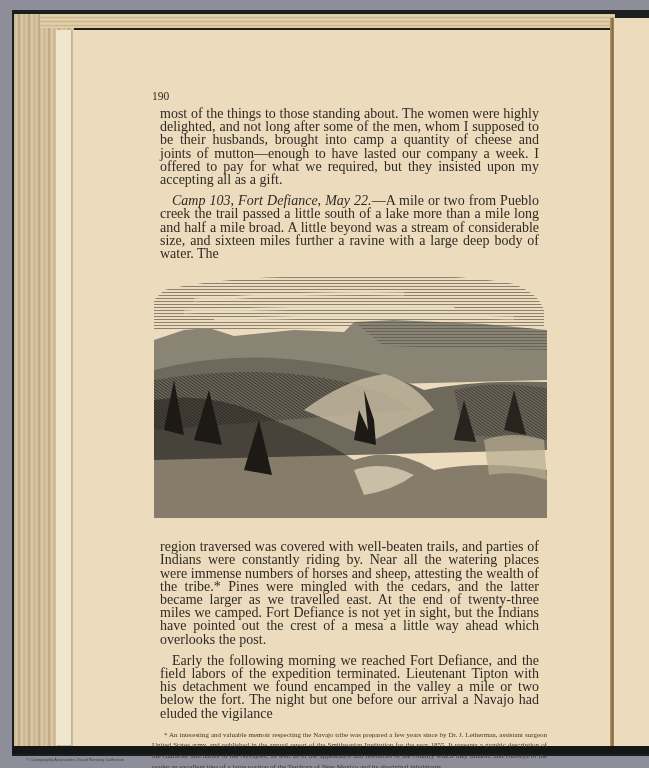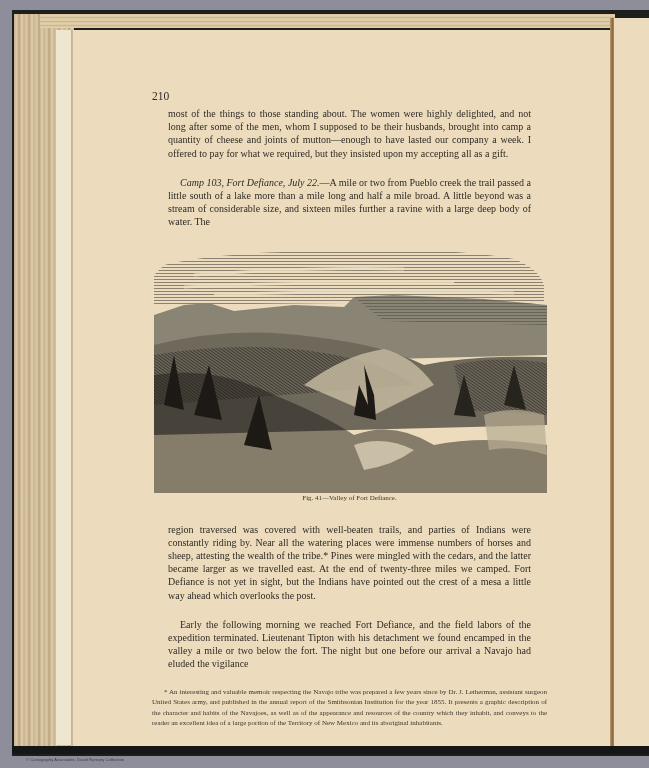--- a/index.html
+++ b/index.html
@@ -54,22 +54,22 @@
     }
     .running-head {
       display: flex; align-items: baseline; height: 16px;
       font-size: 11px;
     }
     .page-number { width: 60px; font-size: 11.5px; }
     .head-title {
       font-size: 7.6px; letter-spacing: 0.5px; text-transform: uppercase;
     }
     .body-text {
-      font-size: 10px; line-height: 13.2px; text-align: justify;
-      margin: 16px;
+      font-size: 14px; line-height: 13.2px; text-align: justify;
+      margin: 8px;
     }
     .body-text.p1 { margin-top: 1px; }
     .para-indent { text-indent: 12px; }
     .italic { font-style: italic; }
     .figure {
       position: relative; margin: 10px 0 0 0px; width: 395px; height: 262px;
     }
     .engraving {
       position: absolute; left: 2px; top: 0; width: 393px; height: 248px;
     }
@@ -94,25 +94,25 @@
 <div class="page-edge-top"></div>
 <div class="main-page"></div>
 <div class="flyleaf"></div>
 <div class="gutter"></div>
 <div class="facing-page"></div>
 <div class="bottom-shadow"></div>
 <div class="copyright">© Cartography Associates, David Rumsey Collection</div>
 
 <div class="content">
   <div class="running-head">
-    <span class="page-number">210</span>
+    <span class="page-number">190</span>
   </div>
 
   <p class="body-text p1">most of the things to those standing about.   The women were highly delighted, and not long after some of the men, whom I supposed to be their husbands, brought into camp a quantity of cheese and joints of mutton—enough to have lasted our company a week.   I offered to pay for what we required, but they insisted upon my accepting all as a gift.</p>
-  <p class="body-text para-indent"><span class="italic">Camp 103, Fort Defiance, July 22.</span><span>—A mile or two from Pueblo creek the trail passed a little south of a lake more than a mile long and half a mile broad.   A little beyond was a stream of considerable size, and sixteen miles further a ravine with a large deep body of water.   The</span></p>
+  <p class="body-text para-indent"><span class="italic">Camp 103, Fort Defiance, May 22.</span><span>—A mile or two from Pueblo creek the trail passed a little south of a lake more than a mile long and half a mile broad.   A little beyond was a stream of considerable size, and sixteen miles further a ravine with a large deep body of water.   The</span></p>
 
   <div class="figure">
     <svg class="engraving" viewBox="0 0 393 248" preserveAspectRatio="none">
       <defs>
         <pattern id="hatch" width="3" height="3" patternUnits="userSpaceOnUse">
           <path d="M0 1.5 H3" stroke="#5b564c" stroke-width="0.8"></path>
         </pattern>
         <pattern id="hatch2" width="2.4" height="2.4" patternUnits="userSpaceOnUse" patternTransform="rotate(35)">
           <path d="M0 1.2 H2.4" stroke="#2f2b25" stroke-width="1"></path>
         </pattern>
@@ -133,21 +133,20 @@
       <path d="M300 120 Q340 110 393 118 L393 170 L310 165 Z" fill="url(#hatch2)" opacity="0.7"></path>
 
       <path d="M0 130 Q60 120 120 150 Q170 170 200 190 Q240 175 280 200 Q330 190 393 200 L393 248 L0 248 Z" fill="url(#hatch3)"></path>
       <path d="M200 200 Q230 190 260 205 Q240 220 210 225 Z" fill="#d9cfb6" opacity="0.8"></path>
       <path d="M330 170 Q360 160 390 170 L393 210 Q360 200 335 205 Z" fill="#b8ad93" opacity="0.7"></path>
 
       <path d="M200 170 L205 140 L214 160 L210 120 L220 150 L222 175 Z" fill="#1d1a16"></path>
       <path d="M10 160 L20 110 L30 165 Z M40 170 L55 120 L68 175 Z M90 200 L105 150 L118 205 Z" fill="#1d1a16"></path>
       <path d="M300 170 L310 130 L322 172 Z M350 160 L360 120 L372 165 Z" fill="#27231d"></path>
     </svg>
-    <div class="caption">Fig. 41—Valley of Fort Defiance.</div>
   </div>
 
   <p class="body-text">region traversed was covered with well-beaten trails, and parties of Indians were constantly riding by.   Near all the watering places were immense numbers of horses and sheep, attesting the wealth of the tribe.*   Pines were mingled with the cedars, and the latter became larger as we travelled east.   At the end of twenty-three miles we camped.   Fort Defiance is not yet in sight, but the Indians have pointed out the crest of a mesa a little way ahead which overlooks the post.</p>
 
 
   <p class="body-text para-indent">Early the following morning we reached Fort Defiance, and the field labors of the expedition terminated.   Lieutenant Tipton with his detachment we found encamped in the valley a mile or two below the fort.   The night but one before our arrival a Navajo had eluded the vigilance</p>
 
   <p class="footnote para-indent">* An interesting and valuable memoir respecting the Navajo tribe was prepared a few years since by Dr. J. Letherman, assistant surgeon United States army, and published in the annual report of the Smithsonian Institution for the year 1855. It presents a graphic description of the character and habits of the Navajoes, as well as of the appearance and resources of the country which they inhabit, and conveys to the reader an excellent idea of a large portion of the Territory of New Mexico and its aboriginal inhabitants.</p>
 </div>
 

